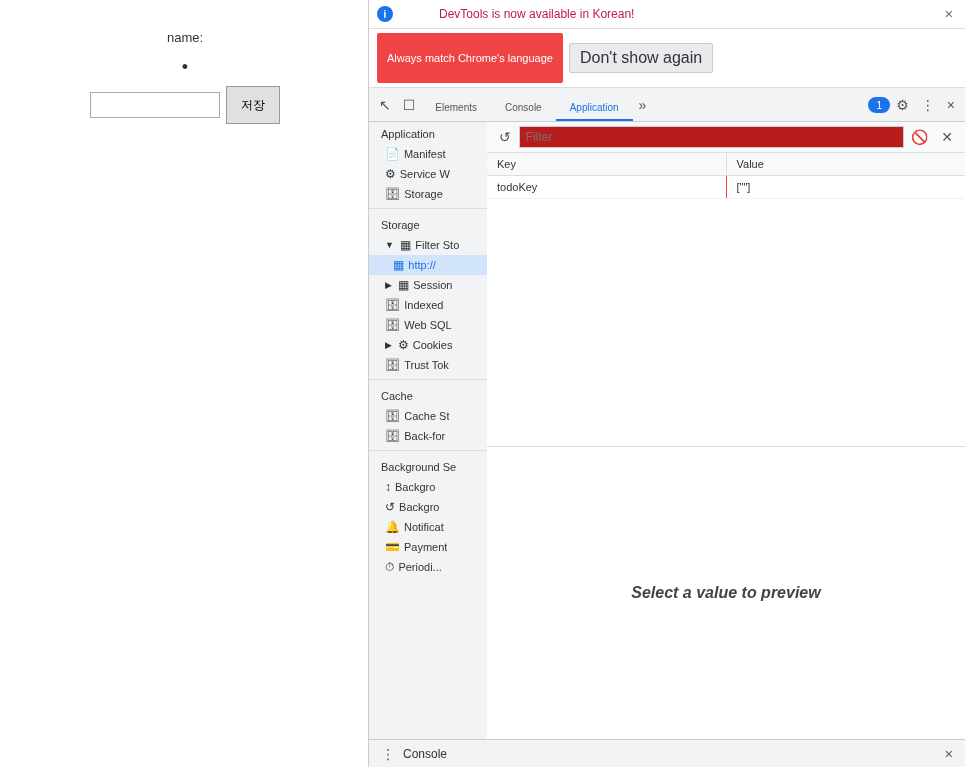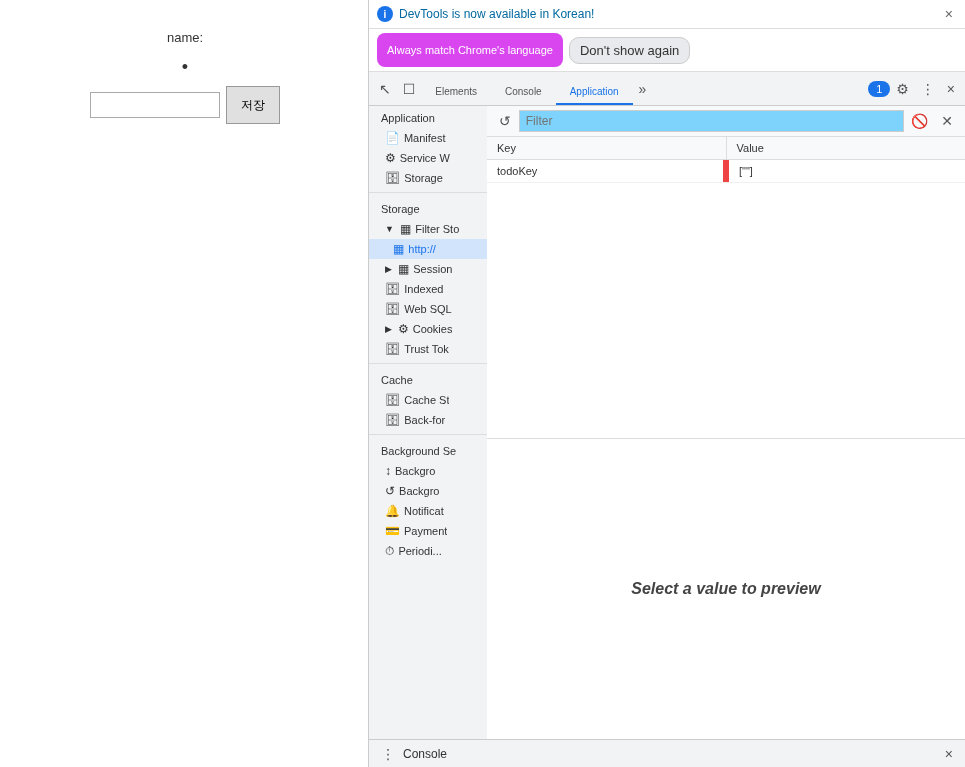--- a/index.html
+++ b/index.html
@@ -102,21 +102,22 @@
       align-items: center;
       justify-content: center;
       color: white;
       font-size: 10px;
       font-weight: bold;
       flex-shrink: 0;
     }
 
     .info-text {
       font-size: 12px;
-      color: #0369a1;
+      color: #be185d;
+      margin-left: 40px;
     }
 
     .close-info-btn {
       background: none;
       border: none;
       cursor: pointer;
       font-size: 14px;
       color: #666;
       padding: 0 4px;
     }
@@ -125,37 +126,37 @@
     .buttons-bar {
       background: #fff;
       border-bottom: 1px solid #ddd;
       padding: 4px 8px;
       display: flex;
       align-items: center;
       gap: 6px;
     }
 
     .btn-blue {
-      background: #d946ef;
+      background: #ef4444;
       color: white;
       border: none;
-      padding: 11px 10px;
+      padding: 19px 10px;
       font-size: 11px;
       cursor: pointer;
-      border-radius: 8px;
+      border-radius: 2px;
     }
 
     .btn-gray {
       background: #e8eaed;
       color: #333;
       border: 1px solid #ccc;
       padding: 5px 10px;
-      font-size: 13px;
-      cursor: pointer;
-      border-radius: 10px;
+      font-size: 16px;
+      cursor: pointer;
+      border-radius: 2px;
     }
 
     
     .tabs-bar {
       background: #f1f3f4;
       border-bottom: 1px solid #ccc;
       display: flex;
       align-items: center;
       height: 34px;
       padding: 0 4px;
@@ -298,21 +299,21 @@
       color: #555;
       font-size: 14px;
       padding: 2px 4px;
     }
 
     .filter-input {
       flex: 1;
       border: 1px solid #ccc;
       padding: 3px 6px;
       font-size: 12px;
-      background: #7dd3fc;
+      background: #b91c1c;
     }
 
     .filter-clear-btn {
       background: none;
       border: none;
       cursor: pointer;
       color: #555;
       font-size: 14px;
       padding: 2px 4px;
     }
@@ -347,21 +348,21 @@
     .table-row {
       display: flex;
       border-bottom: 1px solid #f0f0f0;
     }
 
     .table-cell {
       padding: 5px 10px;
       font-size: 11px;
       color: #333;
       flex: 1;
-      border-right: 6px solid #ef4444;
+      border-right: 1px solid #ef4444;
     }
 
     .table-cell:last-child {
       border-right: none;
     }
 
     
     .preview-area {
       flex: 1;
       display: flex;

